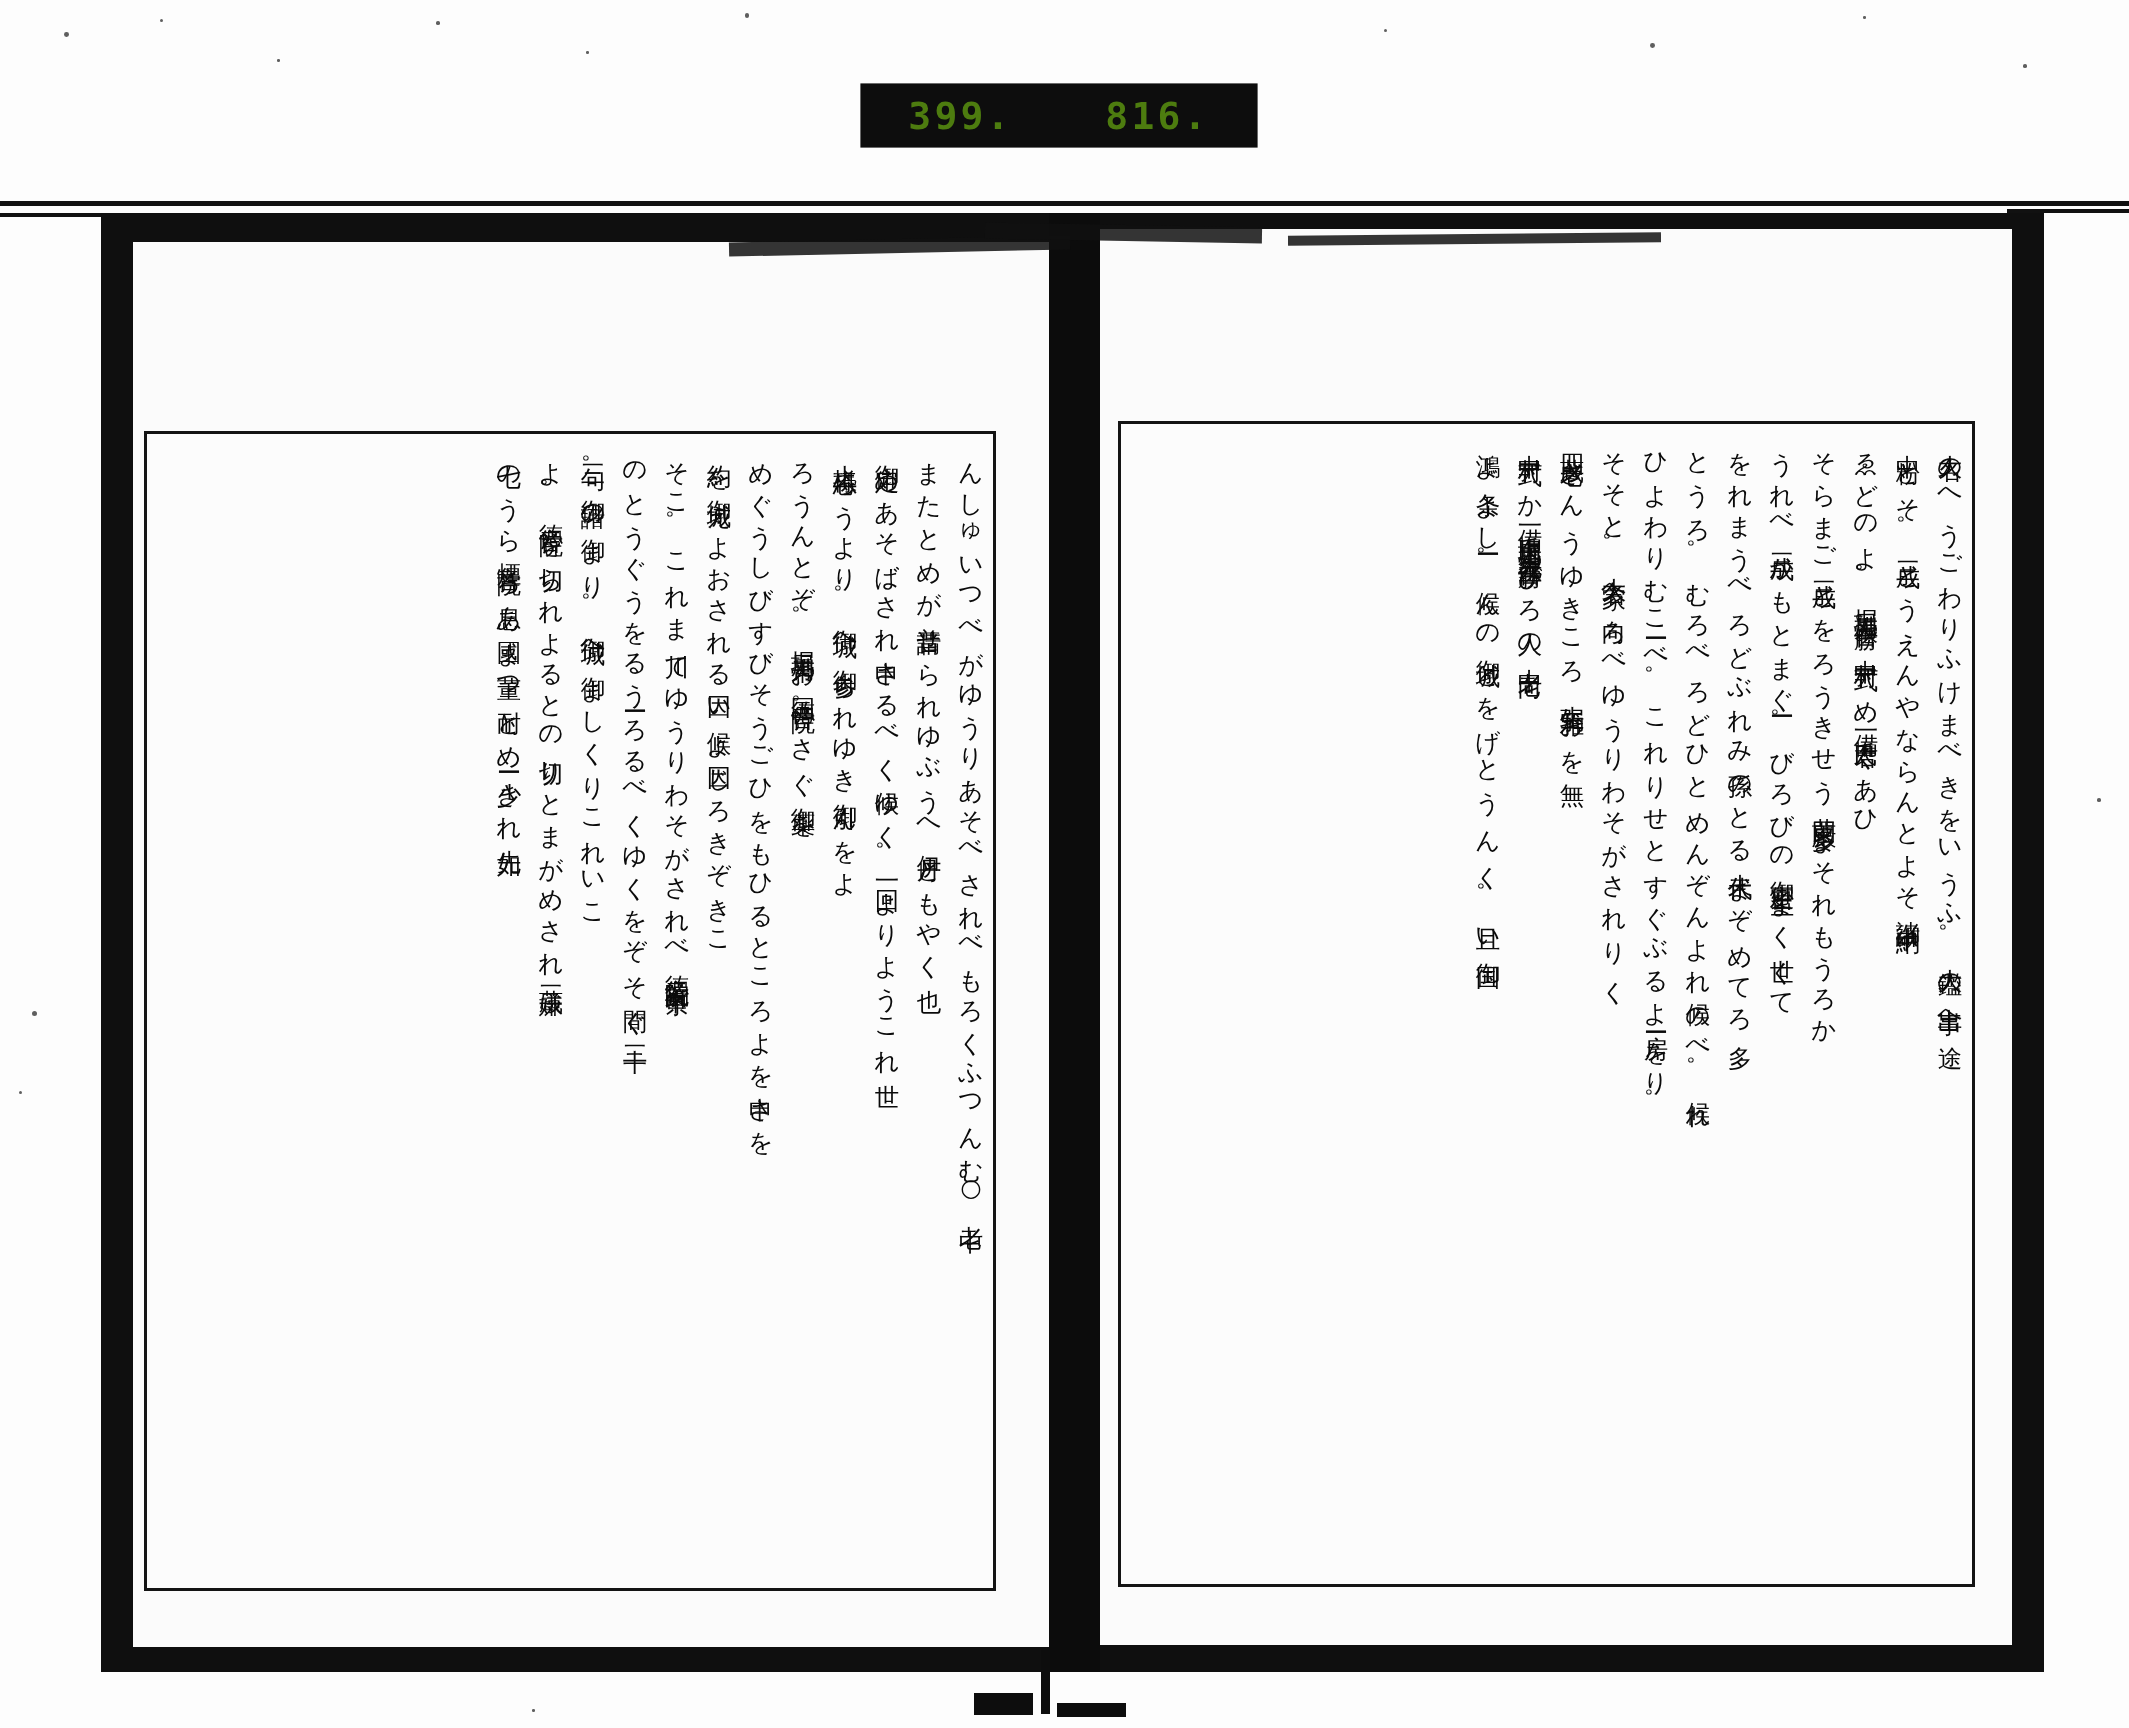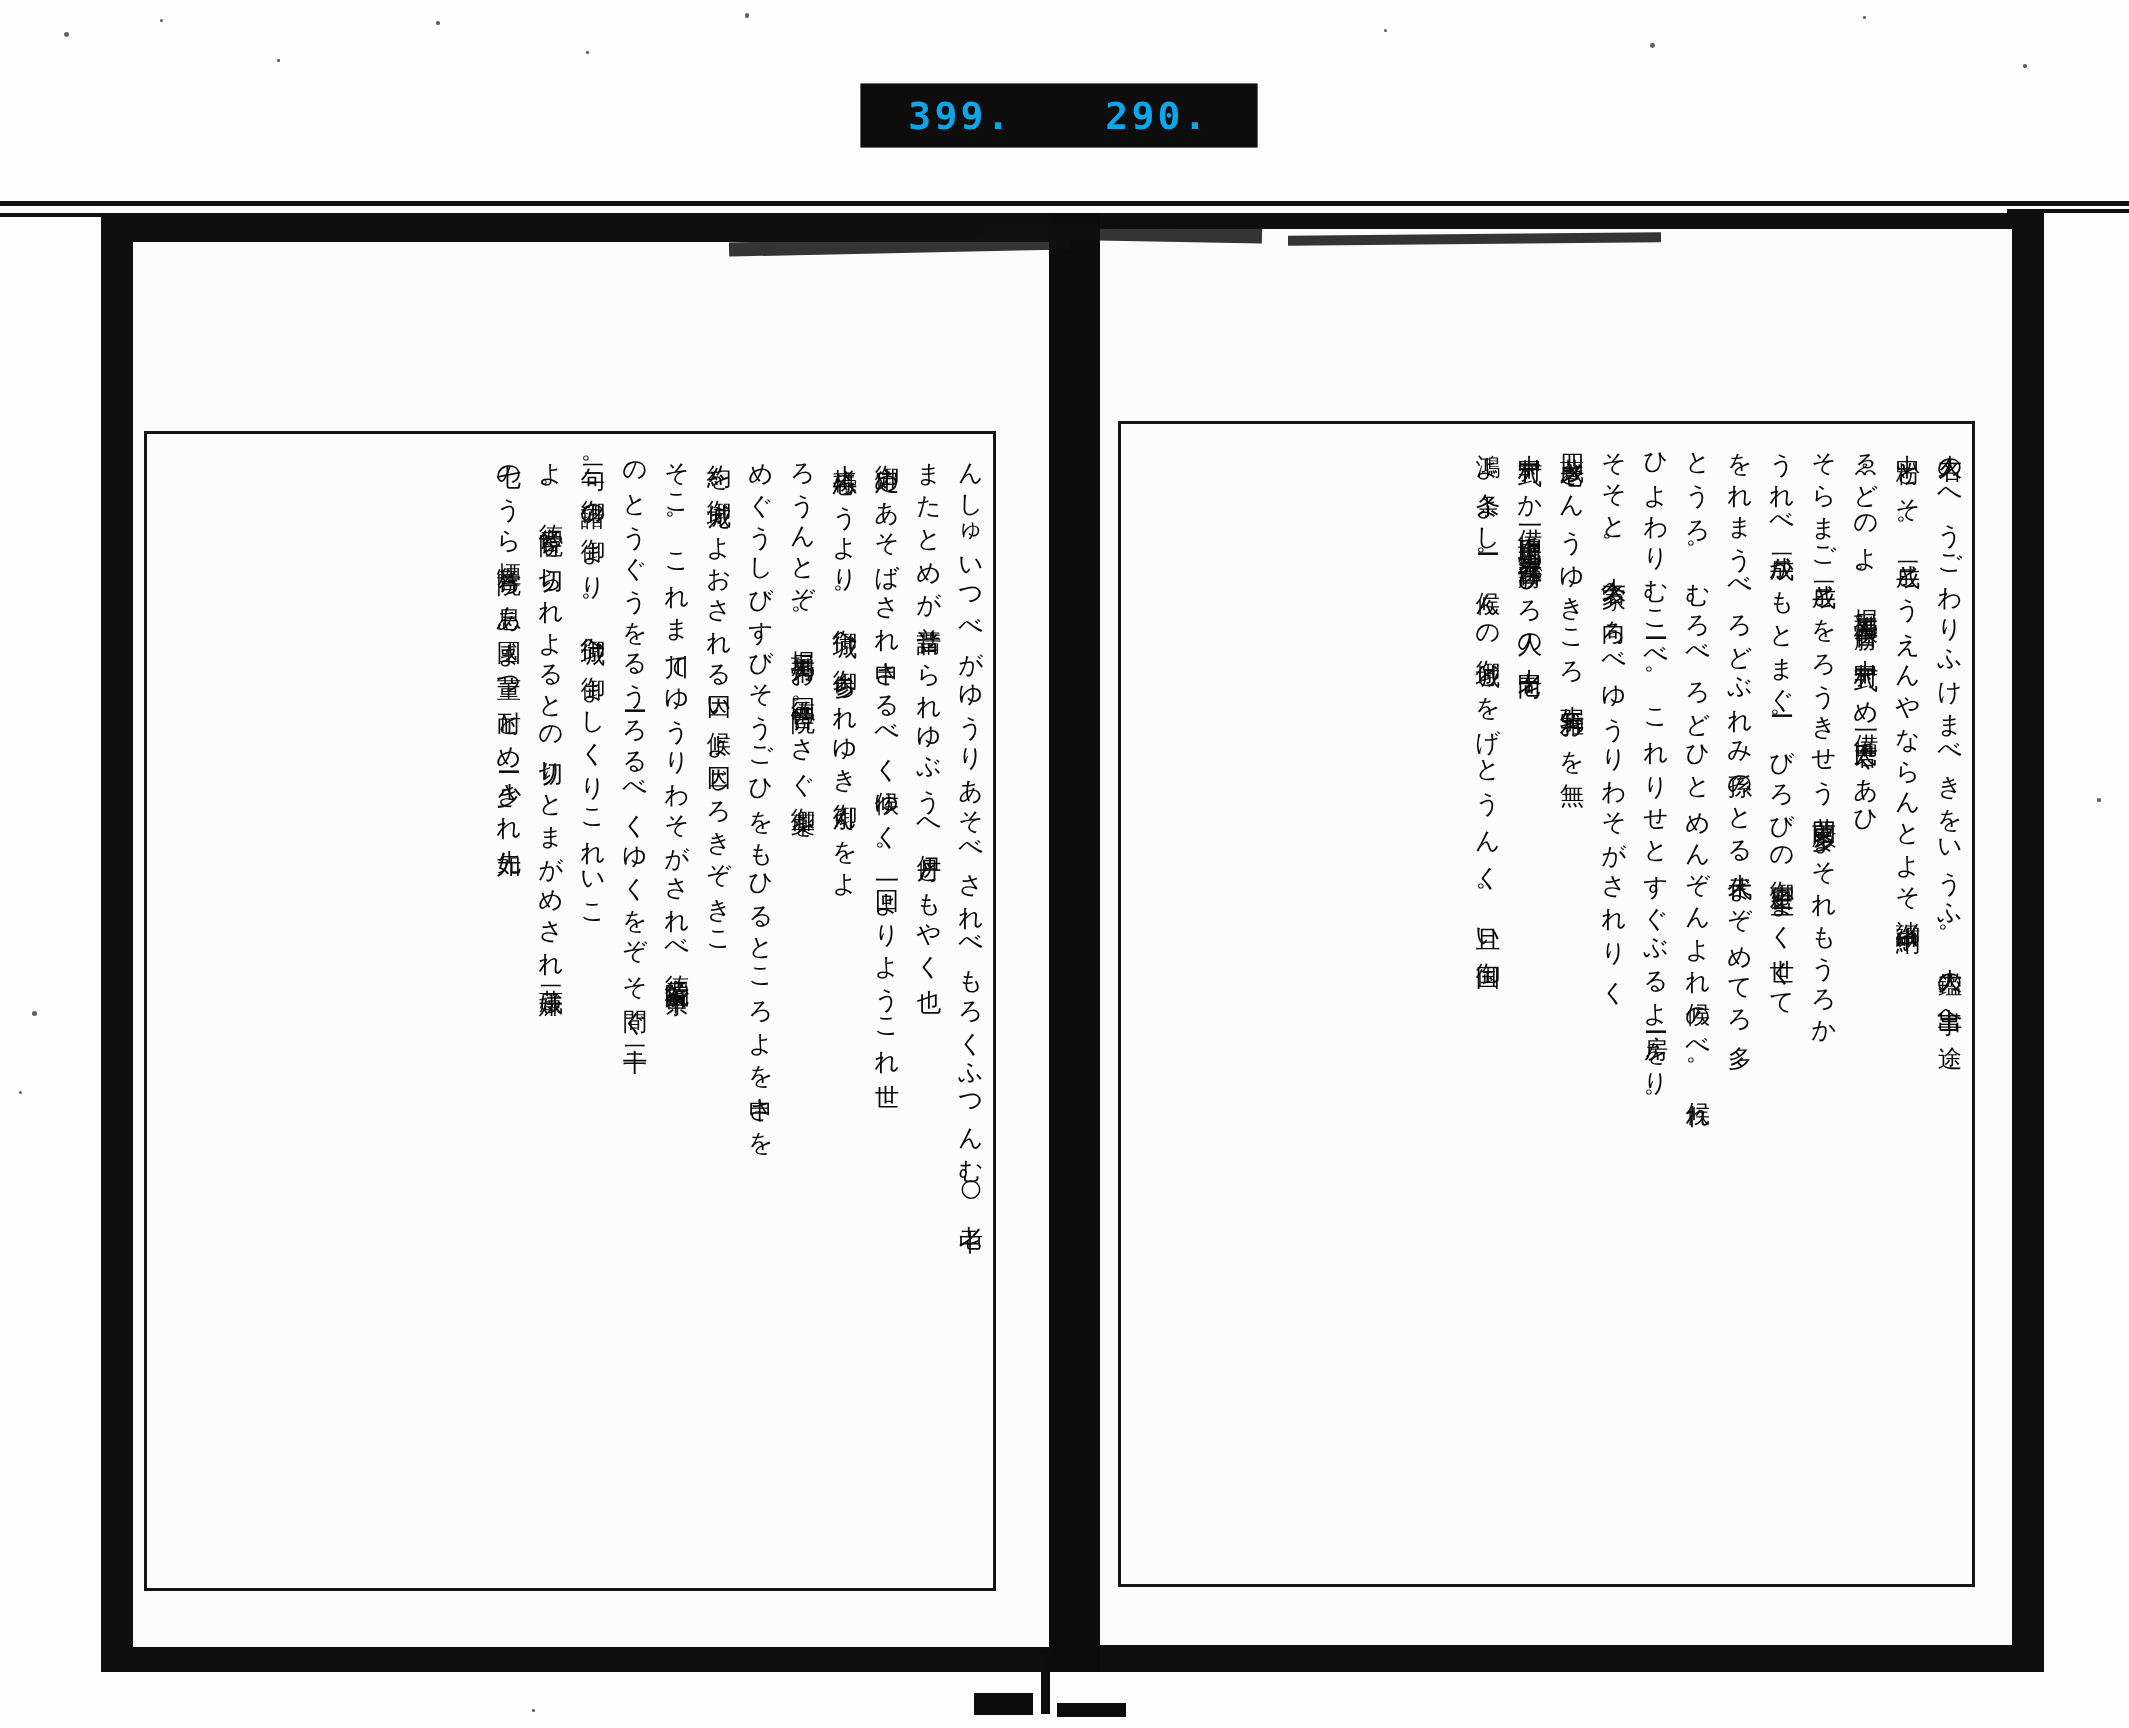--- a/index.html
+++ b/index.html
@@ -35,21 +35,21 @@
     top: 85px;
     width: 394px;
     height: 61px;
     background: #0d0d0d;
     display: flex;
     align-items: center;
     justify-content: space-around;
     box-shadow: 0 0 0 1.6px #0d0d0d;
   }
   #frame-counter .ctr {
-    color: #0ea5e9;
+    color: #4d7c0f;
     font-family: "DejaVu Sans Mono", monospace;
     font-size: 38px;
     font-weight: bold;
     letter-spacing: 3.2px;
     line-height: 1;
   }
 
   
   .scan-rule {
     position: absolute;
@@ -152,21 +152,21 @@
   <div class="speck" style="left:1863px;top:16px;width:2.7px;height:2.7px;"></div>
   <div class="speck" style="left:2023px;top:64px;width:3.7px;height:3.7px;"></div>
   <div class="speck" style="left:32px;top:1011px;width:5.3px;height:5.3px;"></div>
   <div class="speck" style="left:18.6px;top:1091px;width:3.2px;height:3.2px;"></div>
   <div class="speck" style="left:2097px;top:798px;width:3.7px;height:3.7px;"></div>
   <div class="speck" style="left:1011px;top:1693px;width:4.3px;height:4.3px;"></div>
   <div class="speck" style="left:532px;top:1709px;width:2.7px;height:2.7px;"></div>
 
   <div id="frame-counter">
     <span class="ctr">399.</span>
-    <span class="ctr">290.</span>
+    <span class="ctr">816.</span>
   </div>
 
   <div class="scan-rule" style="left:0px;top:201px;width:2129px;height:5.3px;"></div>
   <div class="scan-rule" style="left:0px;top:213px;width:122px;height:3.7px;"></div>
   <div class="scan-rule" style="left:2007px;top:209px;width:122px;height:3.7px;"></div>
 
   <div id="book-plate">
 
     <div id="paper-left"></div>
     <div id="paper-right"></div>

